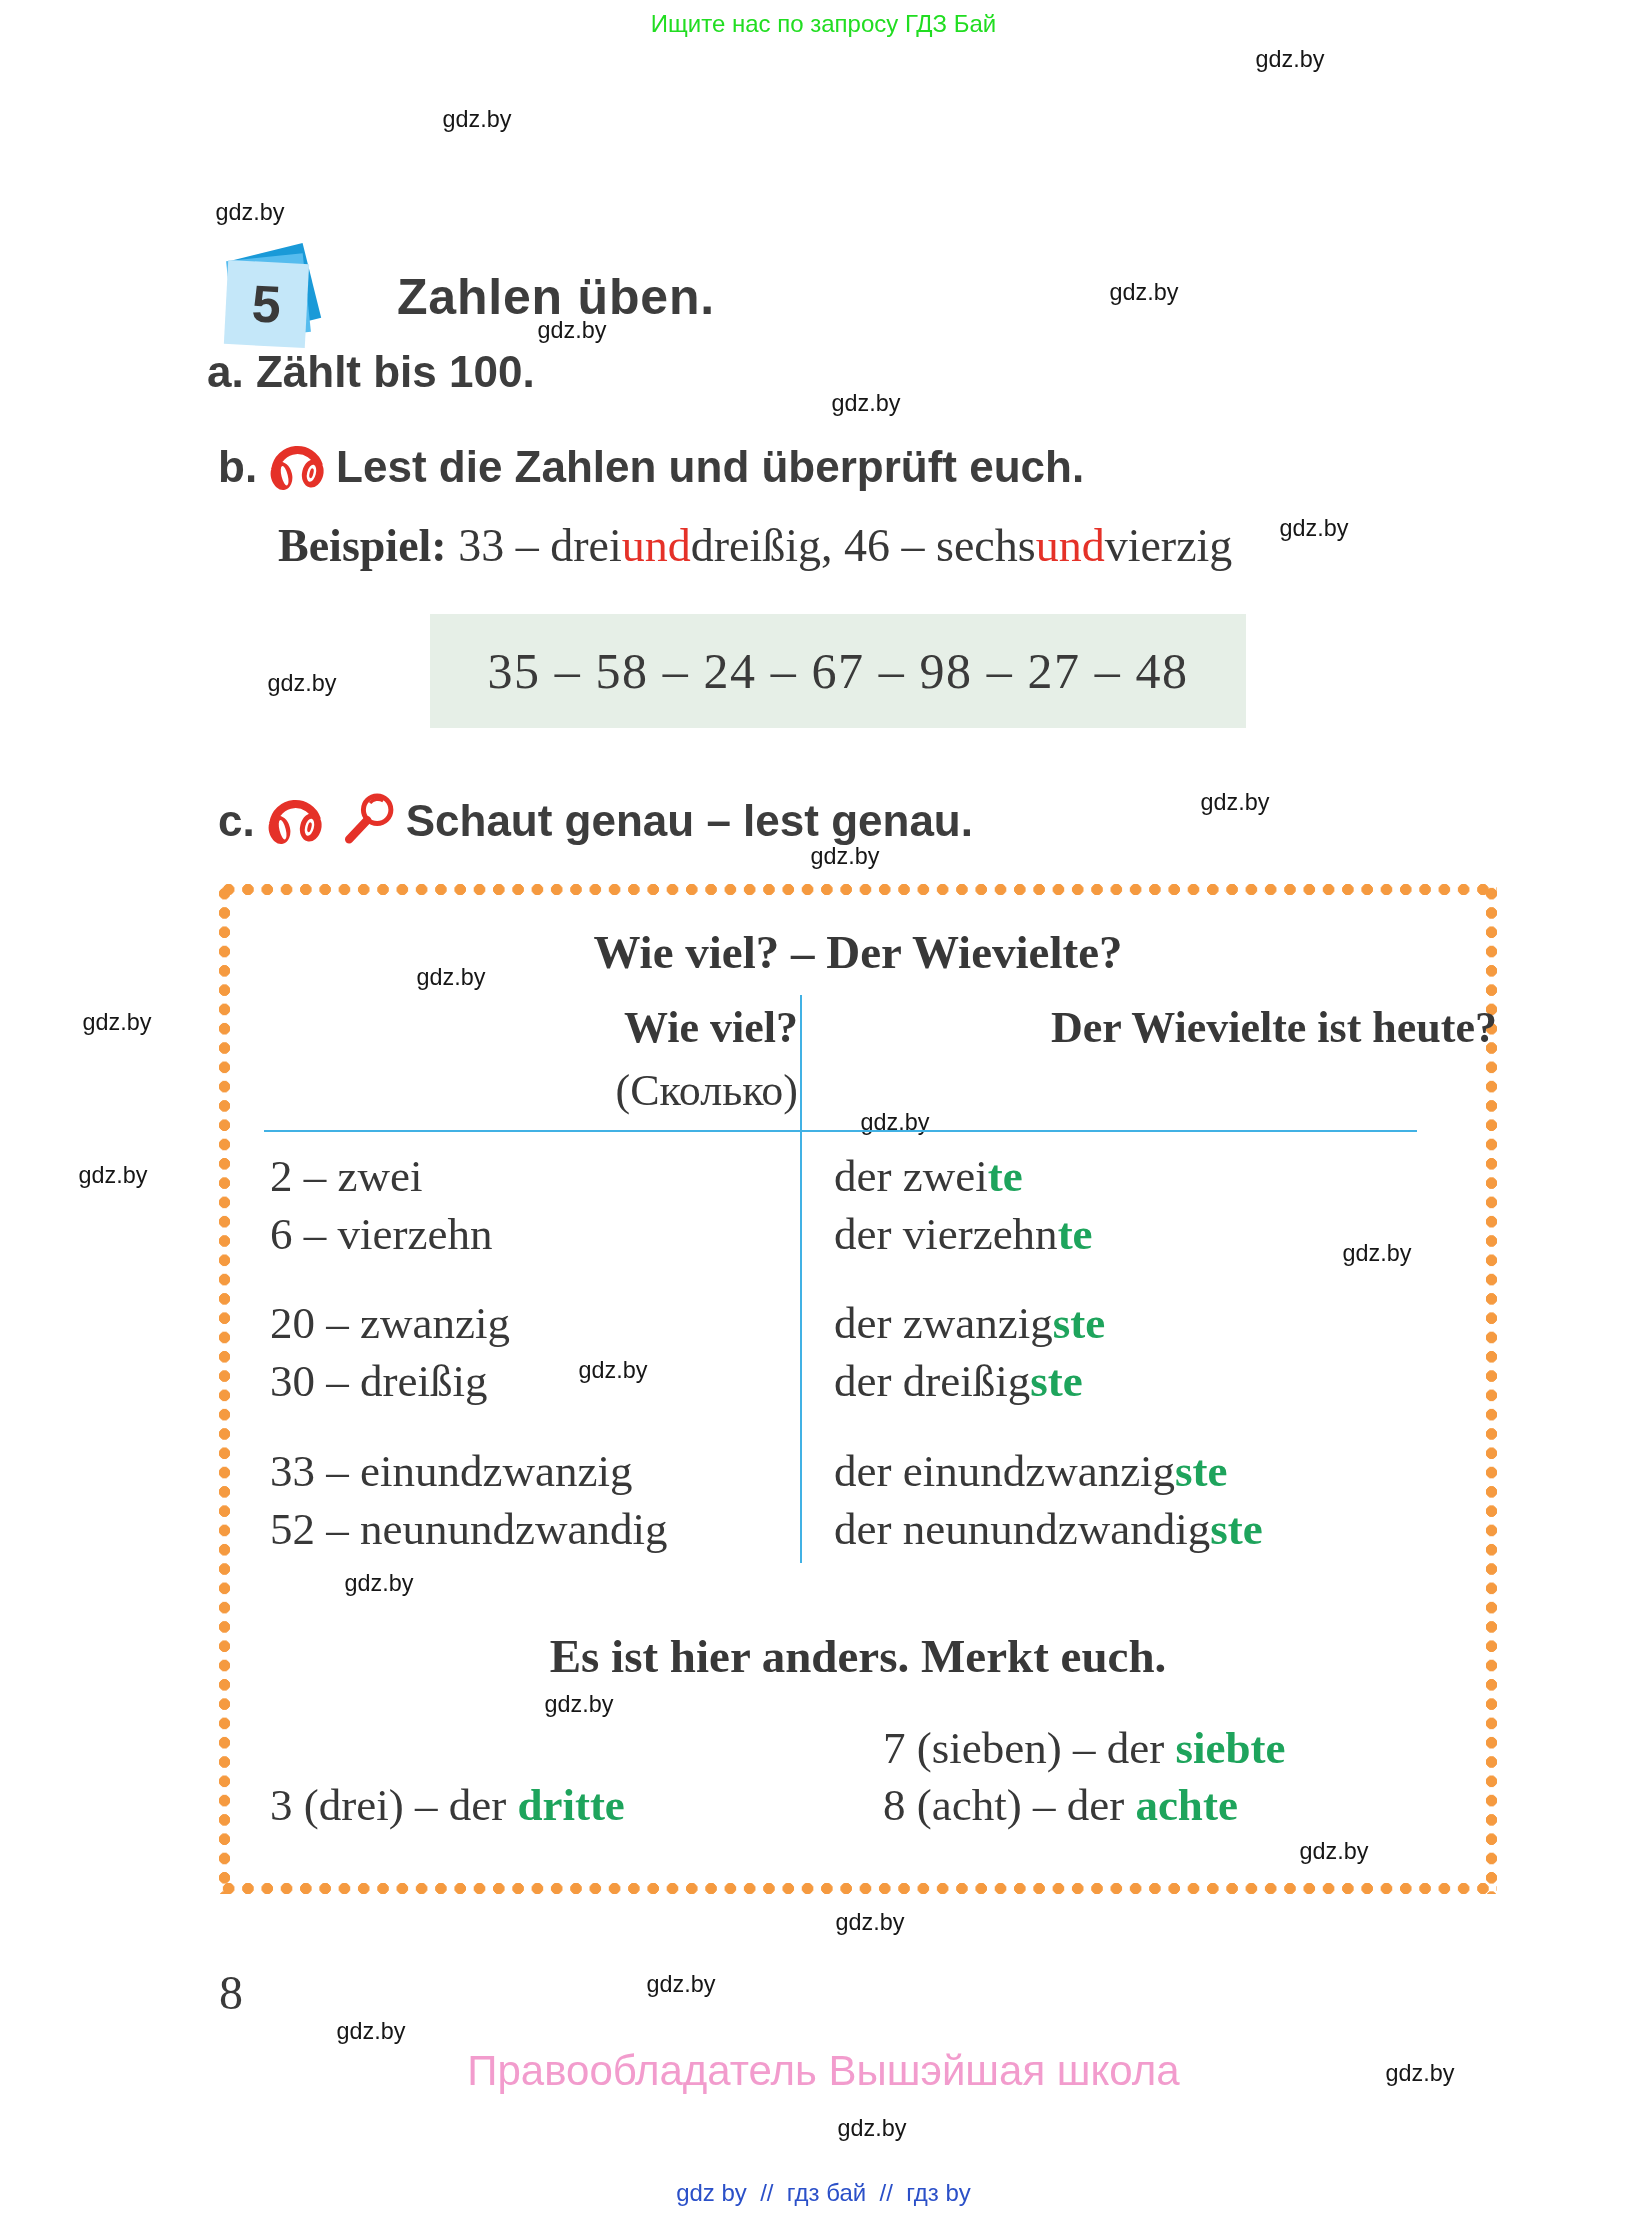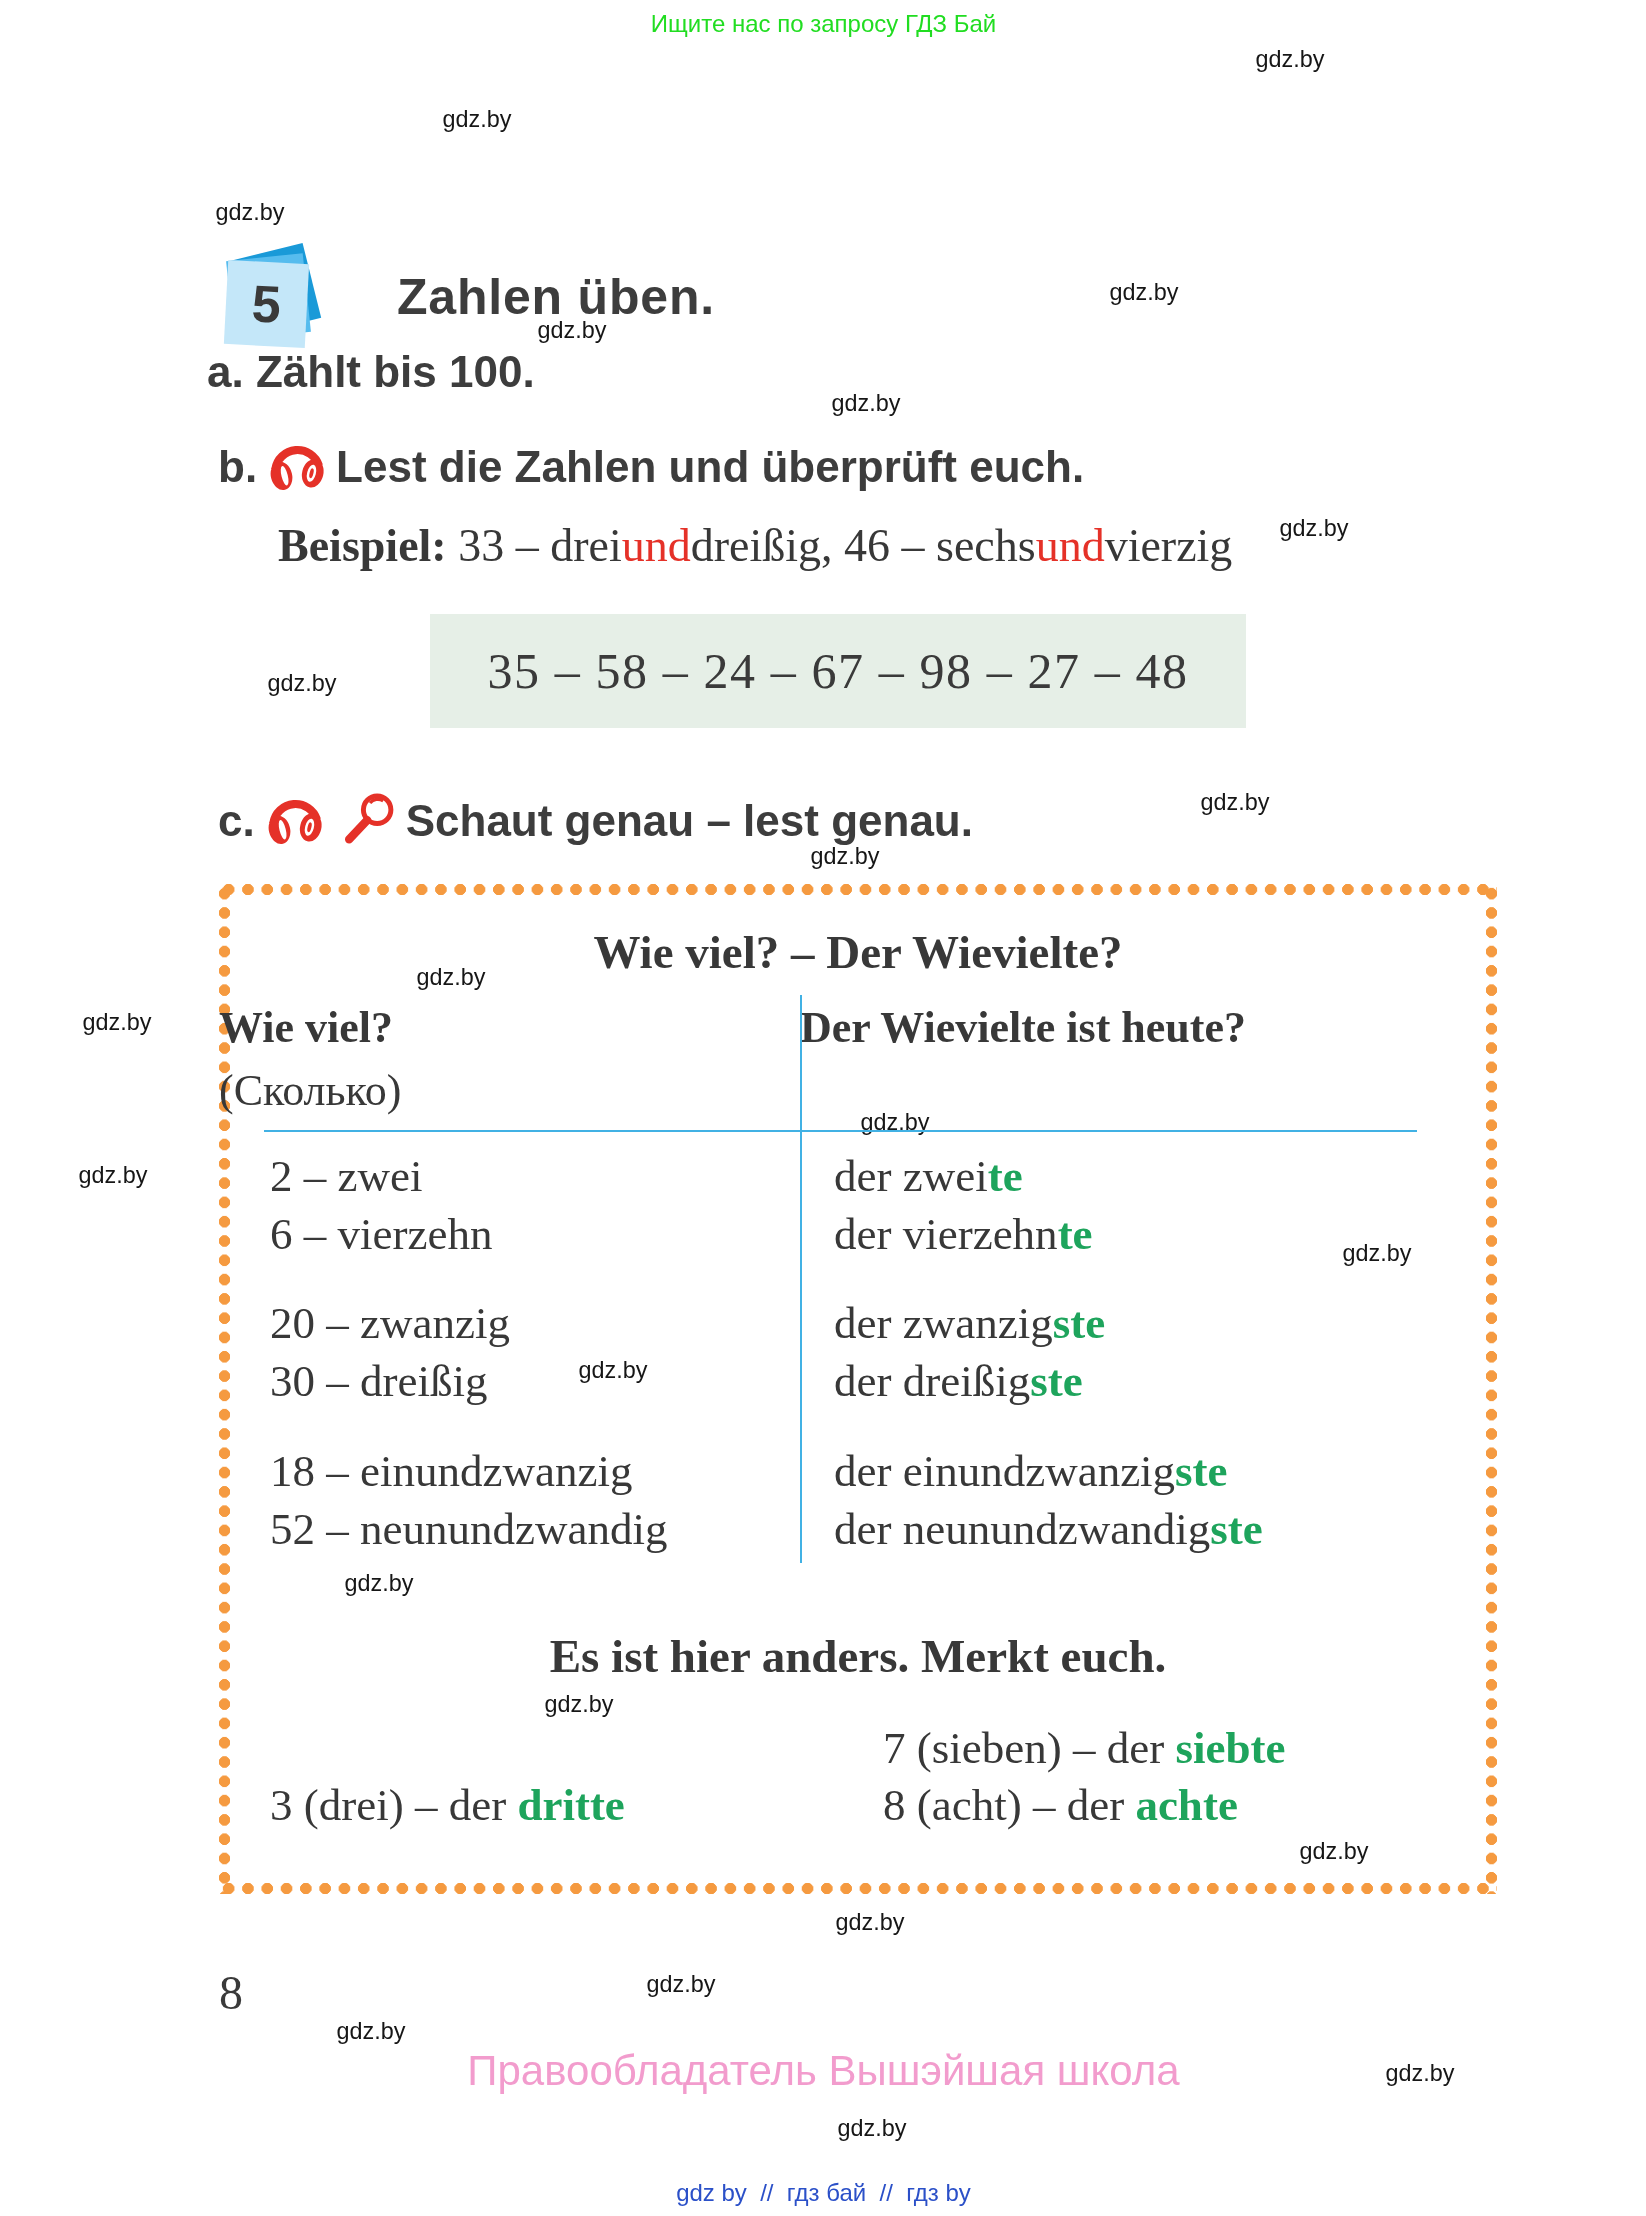--- a/index.html
+++ b/index.html
@@ -38,21 +38,21 @@
   .numbox{top:614px;left:430px;width:816px;height:114px;background:#e6efe7;
     display:flex;align-items:center;justify-content:center;
     font-family:"Liberation Serif",serif;font-size:50px;color:#3a3a3a;letter-spacing:1.6px;white-space:pre;}
   
   .dots-h{height:11.3px;background-image:radial-gradient(circle,#f59a40 5.6px,rgba(0,0,0,0) 6px);
     background-size:19.3px 11.3px;background-repeat:repeat-x;}
   .dots-v{width:11.3px;background-image:radial-gradient(circle,#f59a40 5.6px,rgba(0,0,0,0) 6px);
     background-size:11.3px 19.3px;background-repeat:repeat-y;}
   .serif{font-family:"Liberation Serif",serif;color:#383838;}
   .box-title{top:925px;left:219px;width:1278px;text-align:center;font-size:47px;font-weight:bold;}
-  .col-header{top:996px;text-align:left;font-size:44px;line-height:63px;}
+  .col-header{top:996px;text-align:right;font-size:44px;line-height:63px;}
   .col-header .l1{font-weight:bold;}
   .vline{top:995px;left:800px;width:2.4px;height:568px;background:#41b1e4;}
   .hline{top:1130px;left:264px;width:1153px;height:2.4px;background:#41b1e4;}
   .cell{font-size:45px;line-height:55px;white-space:nowrap;}
   .note-heading{top:1629px;left:219px;width:1278px;text-align:center;font-size:47px;font-weight:bold;}
   
   svg{display:block;}
 </style>
 </head>
 <body>
@@ -142,21 +142,21 @@
   <div class="abs hline"></div>
 
   <div class="abs serif cell" style="left:270px;top:1149px;">2 – zwei</div>
   <div class="abs serif cell" style="left:834px;top:1149px;"><span>der zwei</span><span class="green">te</span></div>
   <div class="abs serif cell" style="left:270px;top:1207px;">6 – vierzehn</div>
   <div class="abs serif cell" style="left:834px;top:1207px;"><span>der vierzehn</span><span class="green">te</span></div>
   <div class="abs serif cell" style="left:270px;top:1296px;">20 – zwanzig</div>
   <div class="abs serif cell" style="left:834px;top:1296px;"><span>der zwanzig</span><span class="green">ste</span></div>
   <div class="abs serif cell" style="left:270px;top:1354px;">30 – dreißig</div>
   <div class="abs serif cell" style="left:834px;top:1354px;"><span>der dreißig</span><span class="green">ste</span></div>
-  <div class="abs serif cell" style="left:270px;top:1444px;">18 – einundzwanzig</div>
+  <div class="abs serif cell" style="left:270px;top:1444px;">33 – einundzwanzig</div>
   <div class="abs serif cell" style="left:834px;top:1444px;"><span>der einundzwanzig</span><span class="green">ste</span></div>
   <div class="abs serif cell" style="left:270px;top:1502px;">52 – neunundzwandig</div>
   <div class="abs serif cell" style="left:834px;top:1502px;"><span>der neunundzwandig</span><span class="green">ste</span></div>
 
   <div class="abs serif note-heading">Es ist hier anders. Merkt euch.</div>
   <div class="abs serif cell" style="left:270px;top:1778px;"><span>3 (drei) – der </span><span class="green">dritte</span></div>
   <div class="abs serif cell" style="left:883px;top:1721px;"><span>7 (sieben) – der </span><span class="green">siebte</span></div>
   <div class="abs serif cell" style="left:883px;top:1778px;"><span>8 (acht) – der </span><span class="green">achte</span></div>
 
   <div class="abs pagenum">8</div>

